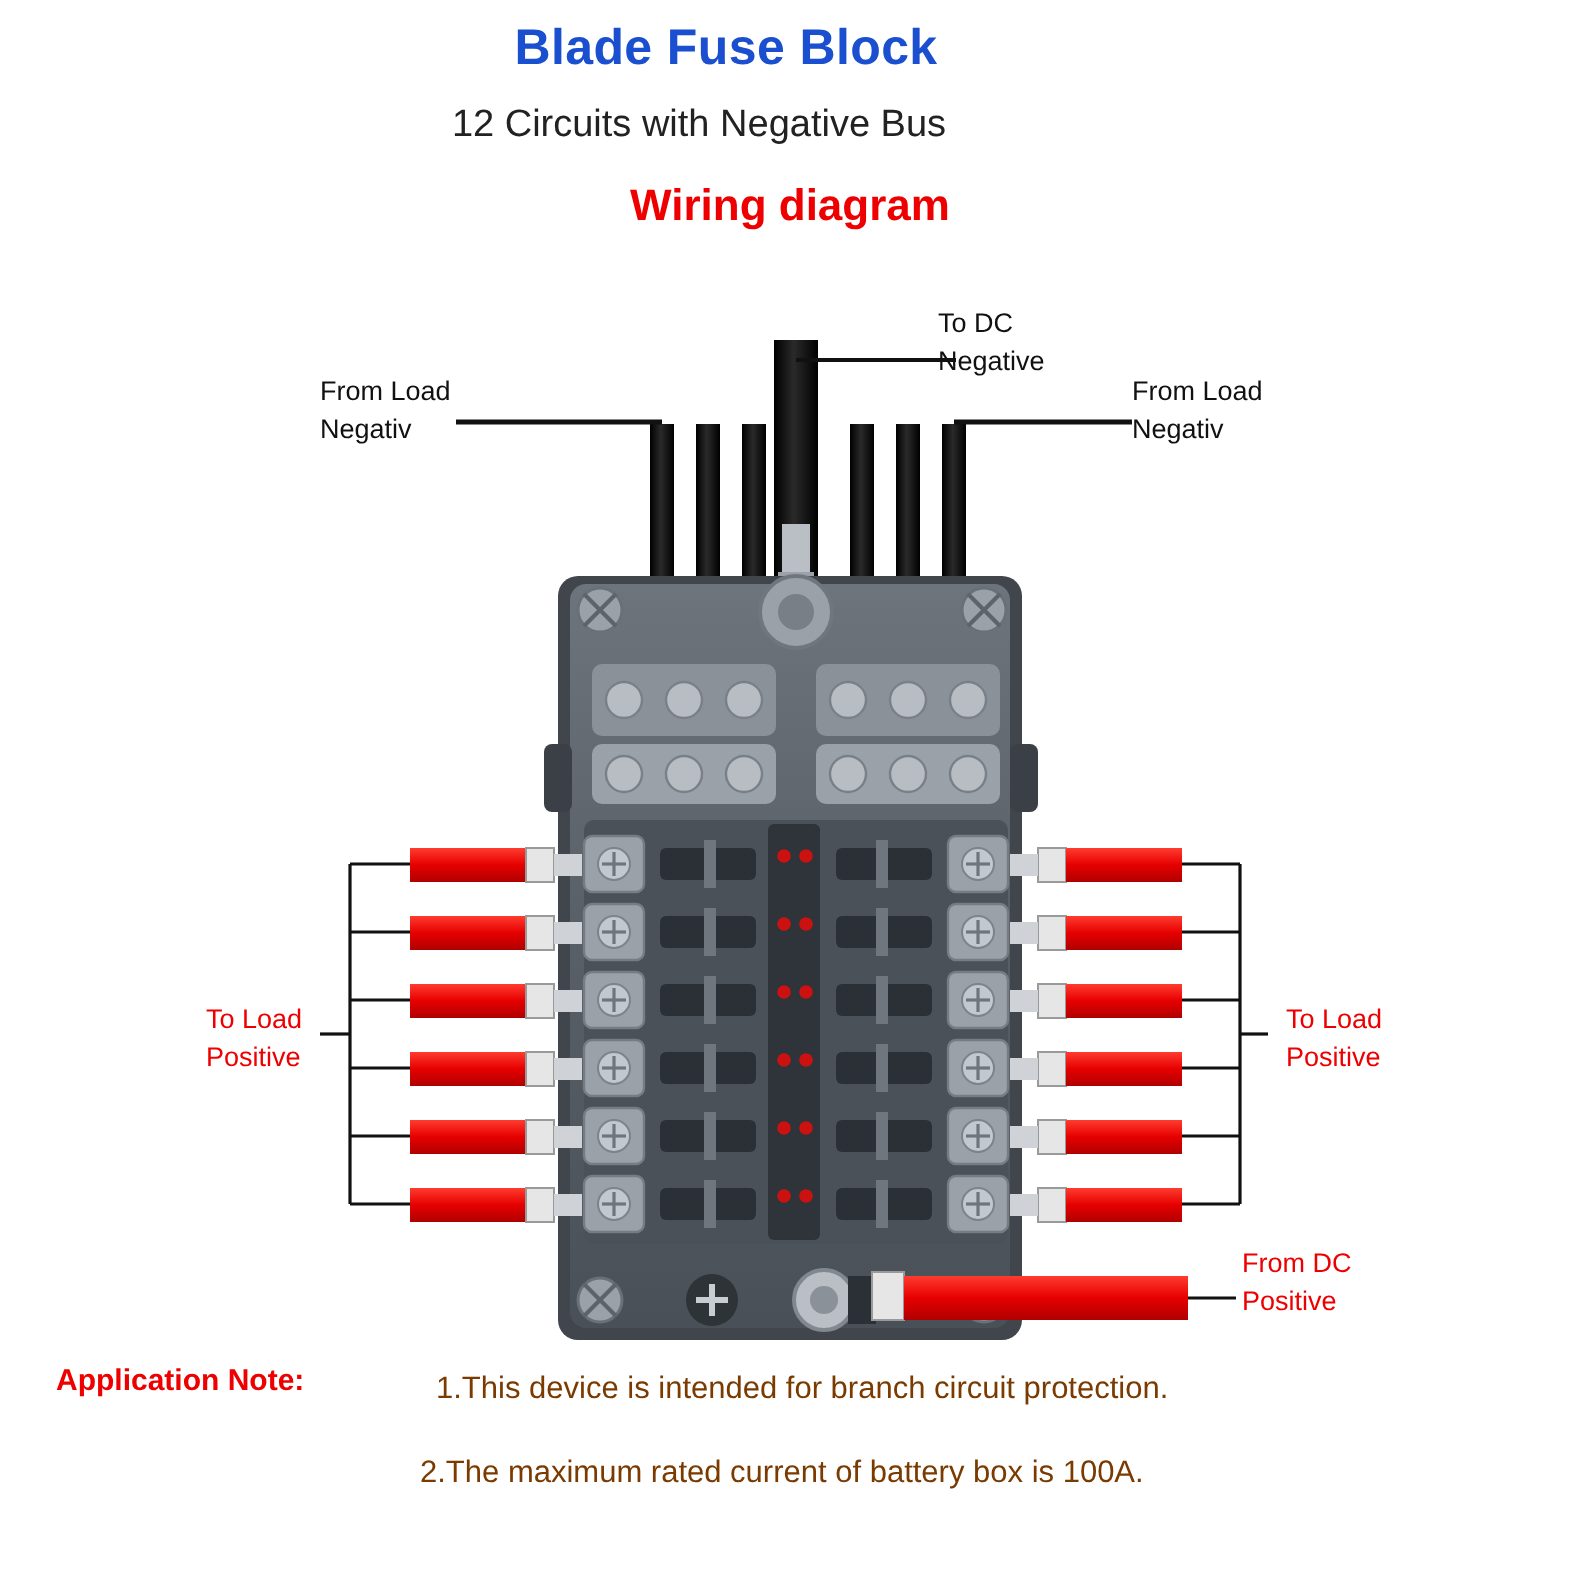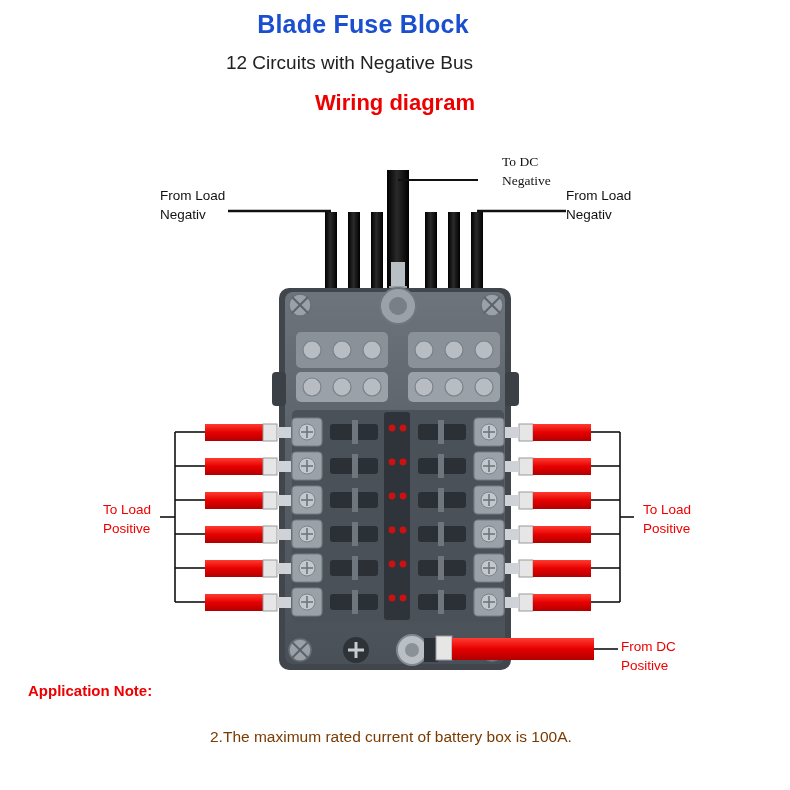--- a/index.html
+++ b/index.html
@@ -355,21 +355,21 @@
       </g>
     </g>
 
     <g>
       <rect x="436" y="636" width="16" height="24" fill="#e6e6e6" stroke="#9a9a9a" stroke-width="1"></rect>
       <rect x="452" y="638" width="142" height="22" fill="url(#redGrad)"></rect>
       <line x1="594" y1="649" x2="618" y2="649" stroke="#111" stroke-width="1.6"></line>
     </g>
   </svg>
 
-  <div class="lbl two" style="left:502px;top:152px;font-family:Liberation Serif, serif;">
+  <div class="lbl two" style="left:469px;top:152px;">
     <span>To DC</span><br>
     <span>Negative</span>
   </div>
 
   <div class="lbl two" style="left:160px;top:186px;">
     <span>From Load</span><br>
     <span>Negativ</span>
   </div>
 
   <div class="lbl two" style="left:566px;top:186px;">
@@ -380,21 +380,22 @@
   <div class="lbl red two" style="left:103px;top:500px;">
     <span>To Load</span><br>
     <span>Positive</span>
   </div>
 
   <div class="lbl red two" style="left:643px;top:500px;">
     <span>To Load</span><br>
     <span>Positive</span>
   </div>
 
-  <div class="lbl red two" style="left:621px;top:637px;">
+  <div class="lbl red two" style="left:621px;top:622px;">
     <span>From DC</span><br>
     <span>Positive</span>
   </div>
 
   <div class="appnote-title">Application Note:</div>
+  <div class="note-line n1">1.This device is intended for branch circuit protection.</div>
   <div class="note-line n2">2.The maximum rated current of battery box is 100A.</div>
 
 </div>
 
 </body></html>

